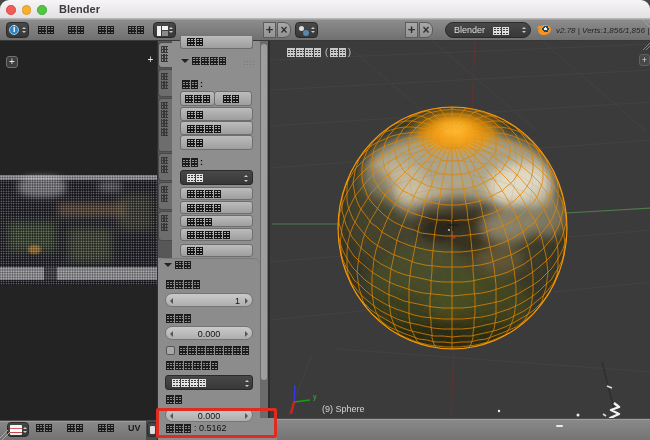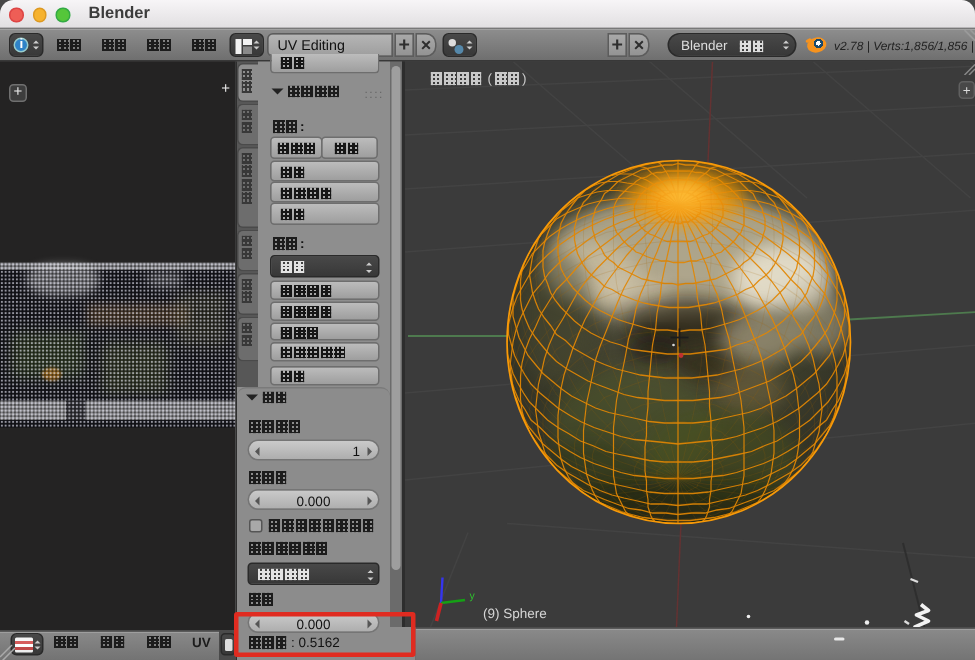--- a/index.html
+++ b/index.html
@@ -32,21 +32,20 @@
 <span class="zh" style="width:16px;height:8px;color:#1c1c1c;left:68px;top:7px;position:absolute;"></span>
 <span class="zh" style="width:16px;height:8px;color:#1c1c1c;left:98px;top:7px;position:absolute;"></span>
 <span class="zh" style="width:16px;height:8px;color:#1c1c1c;left:128px;top:7px;position:absolute;"></span>
 <div class="bd" style="left:153px;top:2.5px;width:23px;height:16px;border-radius:4px;">
 <i style="position:absolute;left:3px;top:3px;width:4px;height:10px;background:#f2f2f2;"></i>
 <i style="position:absolute;left:8px;top:3px;width:6px;height:4.5px;background:#f2f2f2;"></i>
 <i style="position:absolute;left:8px;top:8.5px;width:6px;height:4.5px;background:#8a8a8a;"></i>
 <i class="spin" style="right:2px;top:2px;border-bottom-color:#ccc;"></i>
         <i class="spin" style="right:2px;bottom:2px;border-top-color:#ccc;"></i>
 </div>
-<div style="position:absolute;left:178px;top:2.5px;width:84px;height:16px;background:linear-gradient(#b5b5b5,#9e9e9e);border:1px solid #5c5c5c;border-radius:4px 0 0 4px;font-size:9.5px;color:#111;padding:2px 0 0 6px;">UV Editing</div>
 <div style="position:absolute;left:263px;top:2.5px;width:13px;height:16px;background:linear-gradient(#a9a9a9,#939393);border:1px solid #5c5c5c;color:#2e2e2e;font-size:13px;font-weight:bold;text-align:center;line-height:14px;">+</div>
 <div style="position:absolute;left:277px;top:2.5px;width:14px;height:16px;background:linear-gradient(#a9a9a9,#939393);border:1px solid #5c5c5c;border-radius:0 7px 7px 0;color:#2e2e2e;font-size:12px;font-weight:bold;text-align:center;line-height:14.5px;">×</div>
 <div class="bd" style="left:295px;top:2.5px;width:23px;height:16px;border-radius:4px;">
 <i style="position:absolute;left:3px;top:3px;width:5px;height:5px;border-radius:50%;background:#ddd;"></i>
 <i style="position:absolute;left:7px;top:7px;width:6px;height:6px;border-radius:50%;background:#58a;"></i>
 <i class="spin" style="right:2px;top:2px;border-bottom-color:#ccc;"></i>
         <i class="spin" style="right:2px;bottom:2px;border-top-color:#ccc;"></i>
 </div>
 <div style="position:absolute;left:405px;top:2.5px;width:13px;height:16px;background:linear-gradient(#a9a9a9,#939393);border:1px solid #5c5c5c;color:#2e2e2e;font-size:13px;font-weight:bold;text-align:center;line-height:14px;">+</div>
 <div style="position:absolute;left:419px;top:2.5px;width:14px;height:16px;background:linear-gradient(#a9a9a9,#939393);border:1px solid #5c5c5c;border-radius:0 7px 7px 0;color:#2e2e2e;font-size:12px;font-weight:bold;text-align:center;line-height:14.5px;">×</div>

